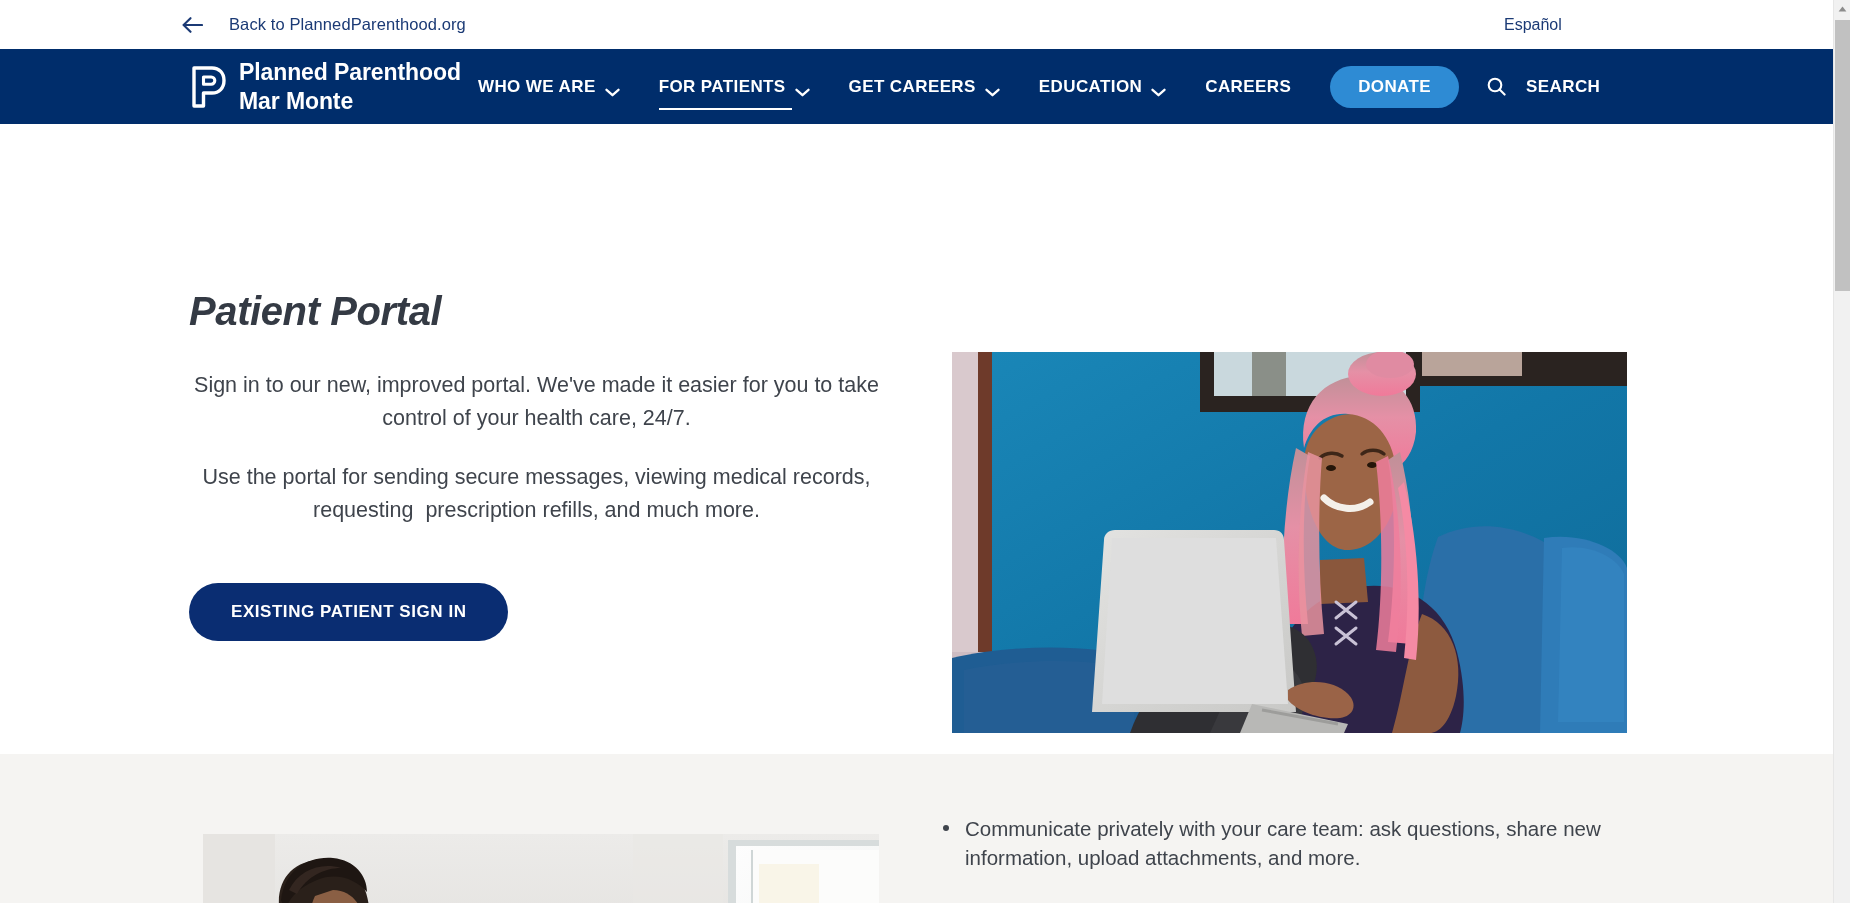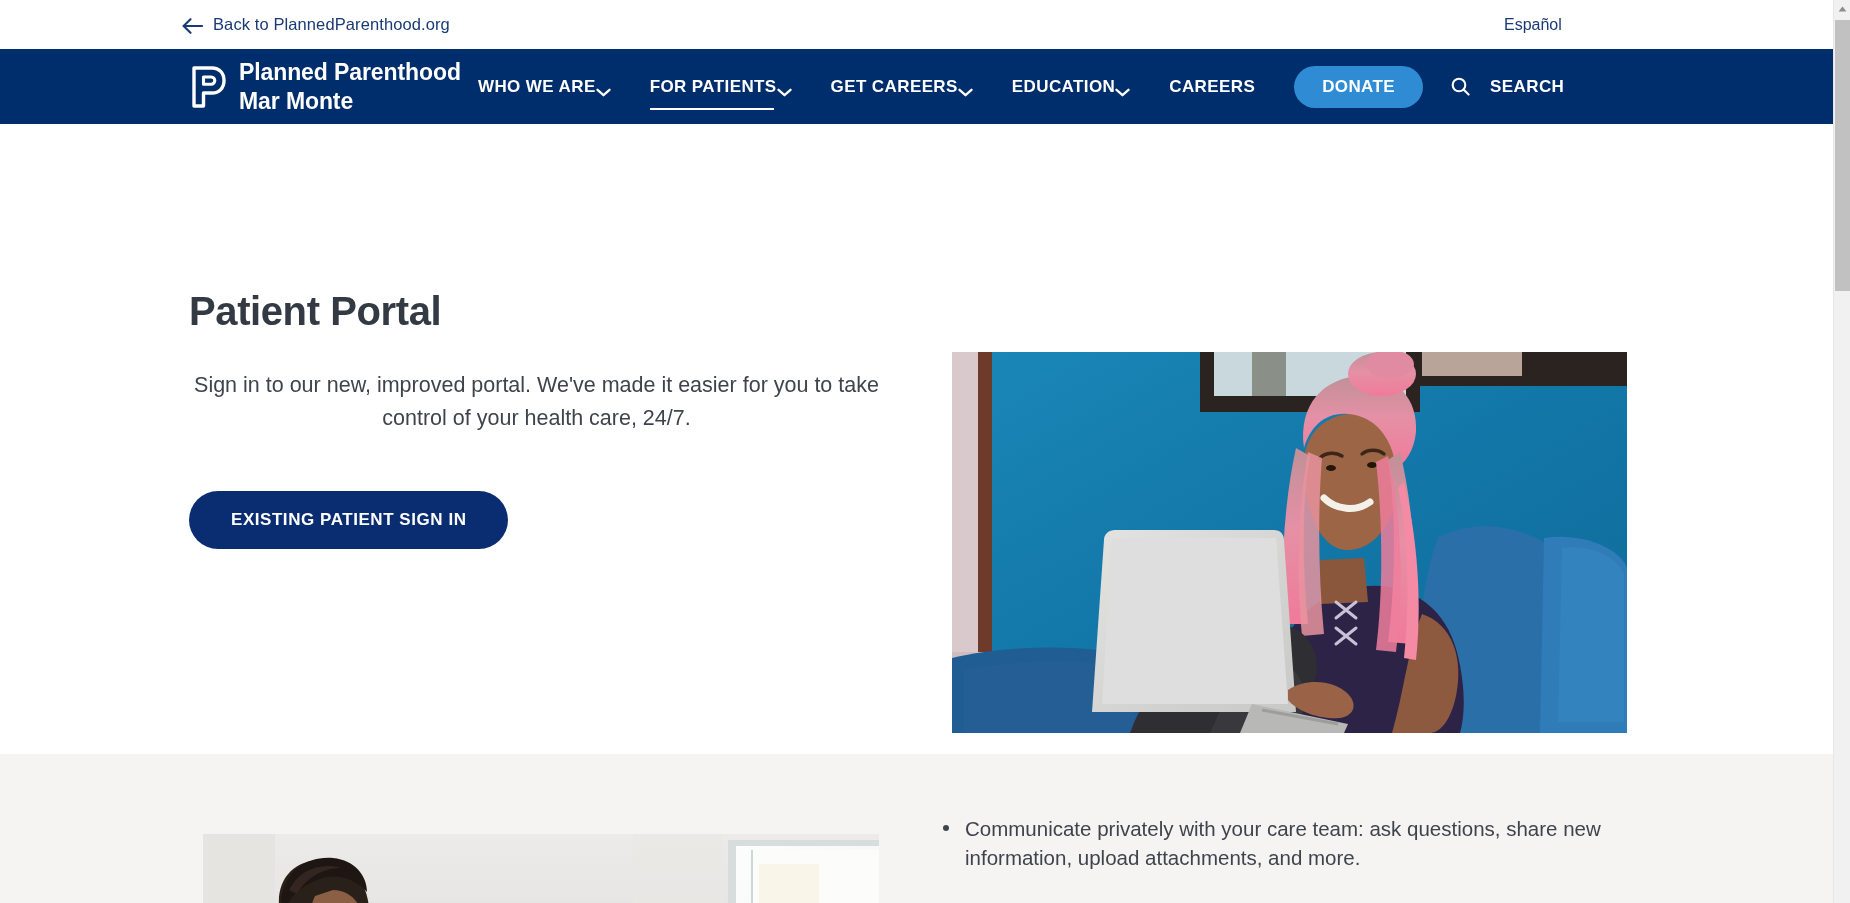--- a/index.html
+++ b/index.html
@@ -33,22 +33,22 @@
     position: relative;
     height: 49px;
     background: #ffffff;
     display: flex;
     align-items: center;
   }
   .back-link {
     position: absolute;
     left: 182px;
     display: flex;
-    align-items: flex-end;
-    gap: 10px;
+    align-items: center;
+    gap: 26px;
     color: #1b3a75;
     font-size: 16.5px;
     letter-spacing: .1px;
     text-decoration: none;
     cursor: pointer;
   }
   .back-arrow { display: block; width: 21px; height: 16px; }
   .lang-link {
     position: absolute;
     left: 1504px;
@@ -87,20 +87,21 @@
   .nav-items {
     position: absolute;
     left: 478px;
     display: flex;
     align-items: center;
   }
   .nav-item {
     position: relative;
     display: flex;
     align-items: center;
+    gap: 9px;
     color: #ffffff;
     font-weight: bold;
     font-size: 17px;
     letter-spacing: .4px;
     text-decoration: none;
     cursor: pointer;
     padding: 6px 0;
     margin-right: 39px;
     white-space: nowrap;
   }
@@ -156,20 +157,21 @@
     left: 189px;
     top: 165px;
     width: 700px;
   }
   .hero-title {
     color: #343a44;
     font-size: 40px;
     font-weight: bold;
     letter-spacing: -0.4px;
     margin-bottom: 35px;
+    font-style: italic;
   }
   .hero-p {
     color: #3f444c;
     font-size: 21.5px;
     line-height: 1.53;
     margin-bottom: 26px;
     max-width: 695px;
     white-space: pre-wrap;
     text-align: center;
   }
@@ -355,20 +357,21 @@
           <span>SEARCH</span>
         </button>
 
       </div>
     </nav>
 
     <section class="hero">
       <div class="hero-copy">
         <h1 class="hero-title">Patient Portal</h1>
         <p class="hero-p">Sign in to our new, improved portal. We've made it easier for you to take control of your health care, 24/7.</p>
+        <p class="hero-p">Use the portal for sending secure messages, viewing medical records, requesting  prescription refills, and much more.</p>
         <button class="cta-btn">EXISTING PATIENT SIGN IN</button>
       </div>
 
       <div class="hero-figure">
         <svg viewBox="0 0 675 381" xmlns="http://www.w3.org/2000/svg" preserveAspectRatio="none">
           <defs>
             <linearGradient id="wallg" x1="0" y1="0" x2="1" y2="1">
               <stop offset="0%" stop-color="#1a87b8"></stop>
               <stop offset="50%" stop-color="#1277a8"></stop>
               <stop offset="100%" stop-color="#0f6a98"></stop>

